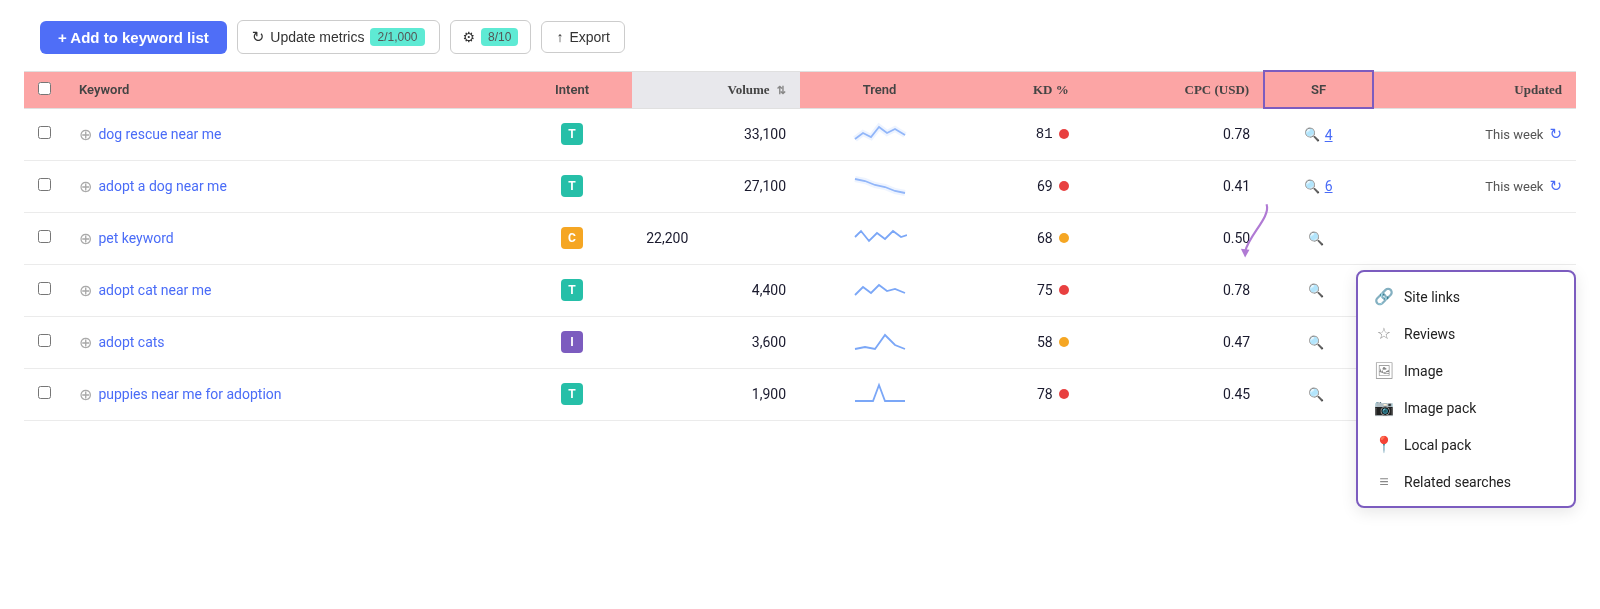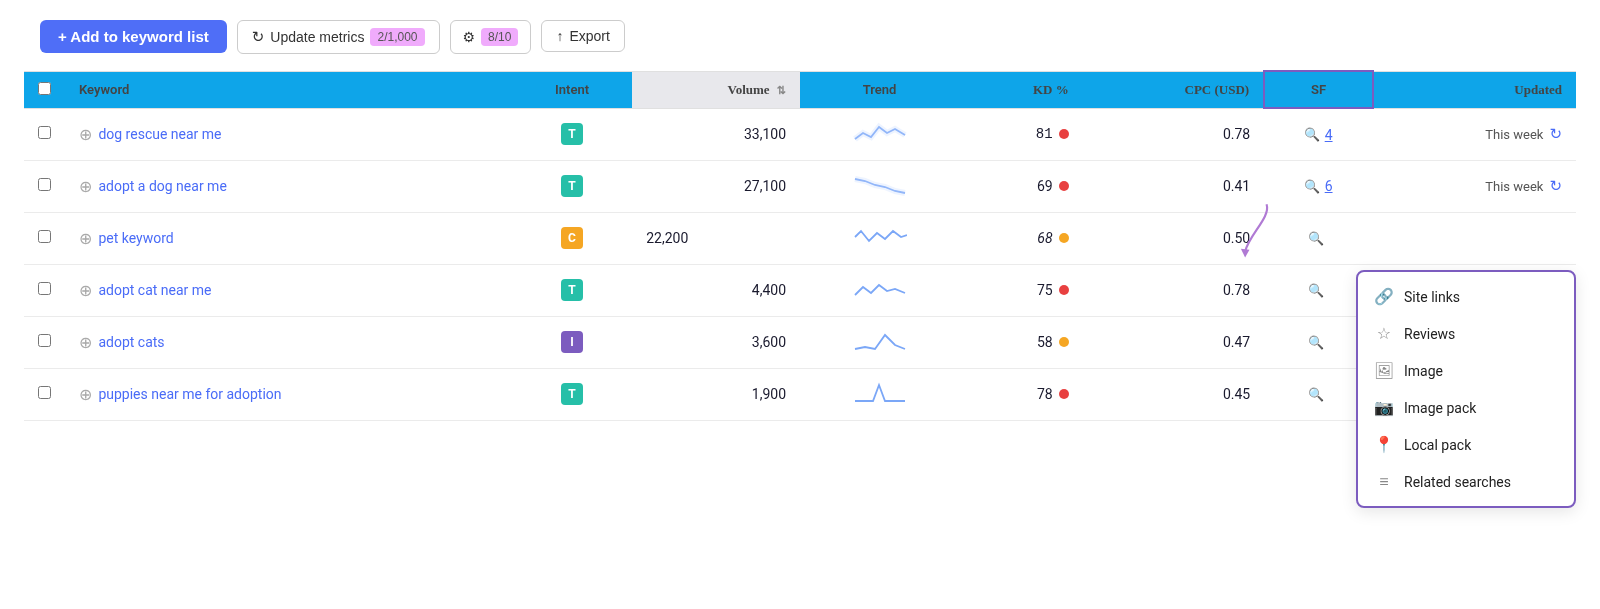--- a/index.html
+++ b/index.html
@@ -22,21 +22,21 @@
       gap: 12px;
       margin-bottom: 16px;
     }
     .title {
       font-size: 20px;
       font-weight: 700;
       color: #1a1a2e;
     }
     .header-actions {
       display: flex;
-      align-items: flex-start;
+      align-items: center;
       gap: 10px;
       margin-left: 16px;
     }
     .btn-add {
       background: #4f6ef7;
       color: #fff;
       border: none;
       border-radius: 6px;
       padding: 8px 18px;
       font-size: 15px;
@@ -52,21 +52,21 @@
       border: 1.5px solid #ccc;
       border-radius: 6px;
       padding: 7px 14px;
       font-size: 14px;
       cursor: pointer;
       display: flex;
       align-items: center;
       gap: 6px;
     }
     .btn-count {
-      background: #f0abfc;
+      background: #5eead4;
       border-radius: 4px;
       padding: 2px 7px;
       font-size: 12px;
       color: #555;
     }
     .btn-settings {
       background: #fff;
       border: 1.5px solid #ccc;
       border-radius: 6px;
       padding: 7px 12px;
@@ -88,21 +88,21 @@
       gap: 6px;
       font-size: 14px;
       color: #333;
       font-weight: 500;
     }
     table {
       width: 100%;
       border-collapse: collapse;
     }
     thead tr {
-      background: #0ea5e9;
+      background: #fca5a5;
       border-top: 1px solid #e0e0e0;
       border-bottom: 1px solid #e0e0e0;
     }
     th {
       padding: 10px 14px;
       text-align: left;
       font-weight: 600;
       font-size: 13px;
       color: #444;
       white-space: nowrap;
@@ -339,21 +339,21 @@
             <a class="keyword-link" href="#">
               <span class="plus-icon">⊕</span>
               <span>pet keyword</span>
             </a>
           </td>
           <td style="text-align: center;"><span class="intent-badge intent-c">C</span></td>
           <td style=""><span>22,200</span></td>
           <td class="trend-cell"><span class="trend-svg"><svg width="54" height="28" viewBox="0 0 54 28" fill="none" xmlns="http://www.w3.org/2000/svg">
                 <polyline points="2,14 8,8 16,18 24,10 32,16 40,8 48,14 54,12" stroke="#7ba7f7" stroke-width="1.8" fill="none"></polyline>
               </svg></span></td>
-          <td style=" font-style: italic;">
+          <td style="">
             <div class="kd-cell">
               <span>68</span>
               <span class="dot dot-orange"></span>
             </div>
           </td>
           <td style="text-align: right;"><span>0.50</span></td>
           <td style="text-align: center;"><span style="display:inline-flex;align-items:center;gap:4px;">
               <span class="magnifier-icon" style="font-size:13px;color:#aaa;">🔍</span>
               <span style="color:#4a6cf7;text-decoration:underline;cursor:pointer;"></span>
             </span></td>

